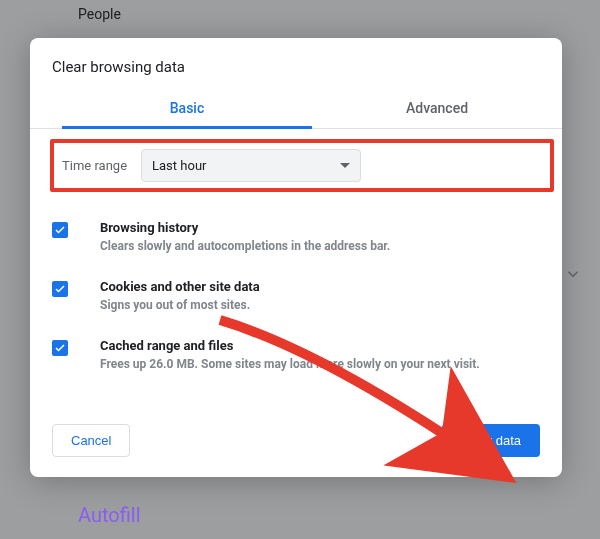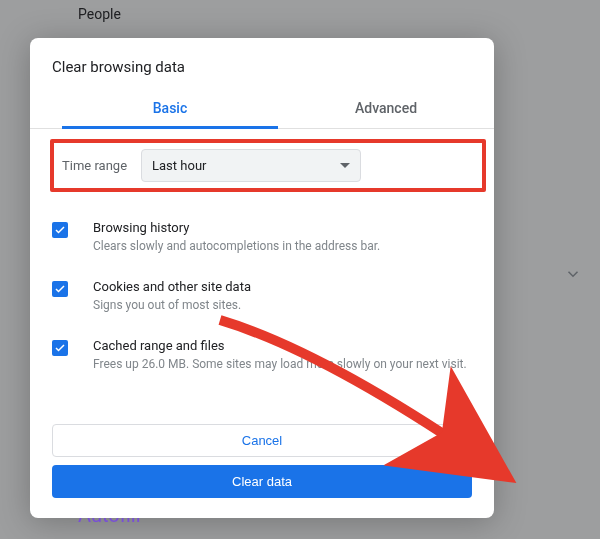--- a/index.html
+++ b/index.html
@@ -34,21 +34,21 @@
     .bg-chevron {
       position: absolute;
       right: 18px;
       top: 265px;
       color: #5f6368;
     }
     .dialog {
       position: absolute;
       top: 38px;
       left: 30px;
-      width: 464px;
+      width: 532px;
       background: #fff;
       border-radius: 8px;
       box-shadow: 0 4px 32px rgba(0,0,0,0.25);
       padding-bottom: 18px;
     }
     .dialog-title {
       font-size: 15px;
       color: #202124;
       padding: 20px 22px 14px 22px;
     }
@@ -111,22 +111,23 @@
       width: 0; height: 0;
       border-left: 5px solid transparent;
       border-right: 5px solid transparent;
       border-top: 5px solid #5f6368;
     }
     .options {
       padding: 6px 22px 0 22px;
     }
     .option-row {
       display: flex;
-      gap: 25px;
+      gap: 32px;
       padding: 12px 0;
+      font-weight: bold;
     }
     .checkbox {
       width: 16px;
       height: 16px;
       background: #1a73e8;
       border-radius: 2px;
       display: flex;
       align-items: center;
       justify-content: center;
       flex-shrink: 0;
@@ -140,24 +141,23 @@
       font-size: 13px;
       margin-bottom: 3px;
     }
     .option-desc {
       color: #80868b;
       font-size: 12px;
       line-height: 1.4;
     }
     .actions {
       display: flex;
-      justify-content: flex-end;
+      justify-content: space-between;
       gap: 8px;
       padding: 40px 22px 2px 22px;
-      flex-direction: column;
     }
     .btn {
       padding: 8px 18px;
       border-radius: 4px;
       font-size: 13px;
       font-weight: 500;
       cursor: pointer;
       border: 1px solid transparent;
     }
     .btn-cancel {

